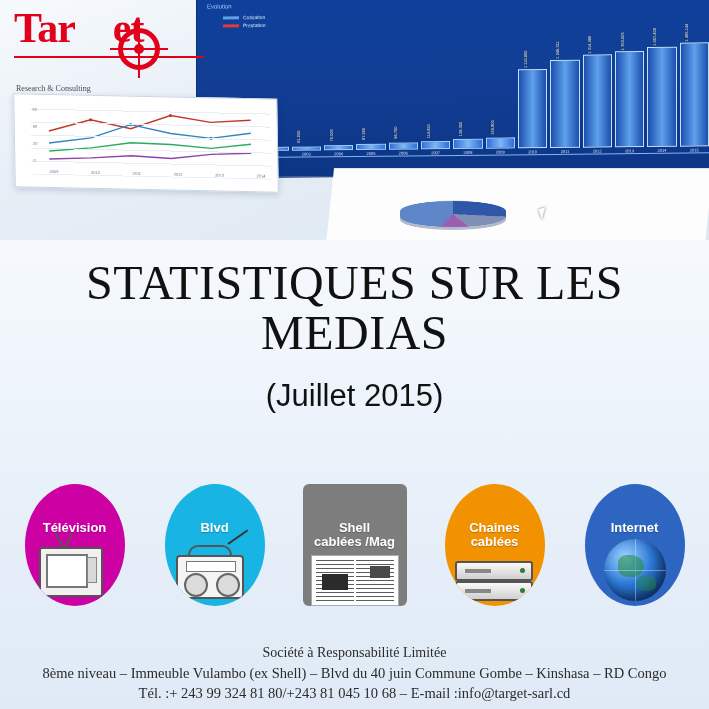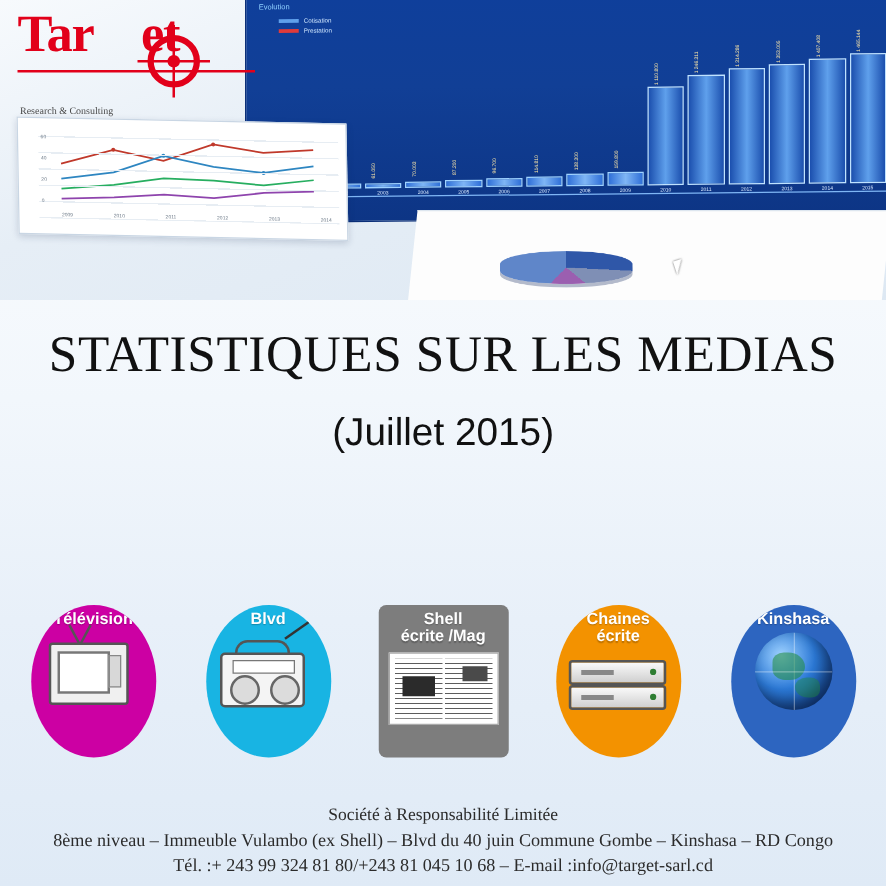--- a/index.html
+++ b/index.html
@@ -227,21 +227,21 @@
 
   
   .titles {
     position: absolute;
     left: 0; top: 240px;
     width: 709px;
     text-align: center;
   }
   .title-main {
     font-family: "Liberation Serif", serif;
-    font-size: 41px;
+    font-size: 48px;
     color: #111111;
     letter-spacing: 0.5px;
     line-height: 50px;
     padding-top: 18px;
   }
   .title-sub {
     font-family: Liberation Sans, sans-serif;
     font-size: 31px;
     color: #111111;
     padding-top: 20px;
@@ -271,21 +271,21 @@
     align-items: center;
     justify-content: flex-start;
     overflow: hidden;
   }
   .m-label {
     font-family: "Liberation Sans", sans-serif;
     font-weight: bold;
     font-size: 13px;
     color: #ffffff;
     text-align: center;
-    margin-top: 4px;
+    margin-top: 37px;
     line-height: 14px;
     text-shadow: 0 1px 1px rgba(0,0,0,.25);
   }
   .media-item.square .media-circle {
     border-radius: 6px;
     width: 104px; height: 122px;
     left: 7px;
   }
   
   .c-tv { background: #cc00a3; }
@@ -605,53 +605,53 @@
           </div>
           <div class="radio-ant"></div>
         </div>
       </div>
     </div>
 
     <div class="media-item square">
       <div class="media-circle c-presse">
         <div class="m-label">
           <span>Shell</span><br>
-          <span>écrite /Mag</span>
+          <span>cablées /Mag</span>
         </div>
         <div class="paper-gfx">
           <div class="paper-col l"></div>
           <div class="paper-col r"></div>
           <div class="paper-photo"></div>
           <div class="paper-photo2"></div>
         </div>
       </div>
     </div>
 
     <div class="media-item">
       <div class="media-circle c-cable">
         <div class="m-label">
           <span>Chaines</span><br>
-          <span>écrite</span>
+          <span>cablées</span>
         </div>
         <div class="box-gfx">
           <div class="box-1">
             <div class="box-slot"></div>
             <div class="box-led"></div>
           </div>
           <div class="box-2">
             <div class="box-slot"></div>
             <div class="box-led"></div>
           </div>
         </div>
       </div>
     </div>
 
     <div class="media-item">
       <div class="media-circle c-net">
-        <div class="m-label">Kinshasa</div>
+        <div class="m-label">Internet</div>
         <div class="globe-gfx">
           <div class="globe-land"></div>
           <div class="globe-land2"></div>
         </div>
       </div>
     </div>
 
   </div>
 
   <div class="footer">

